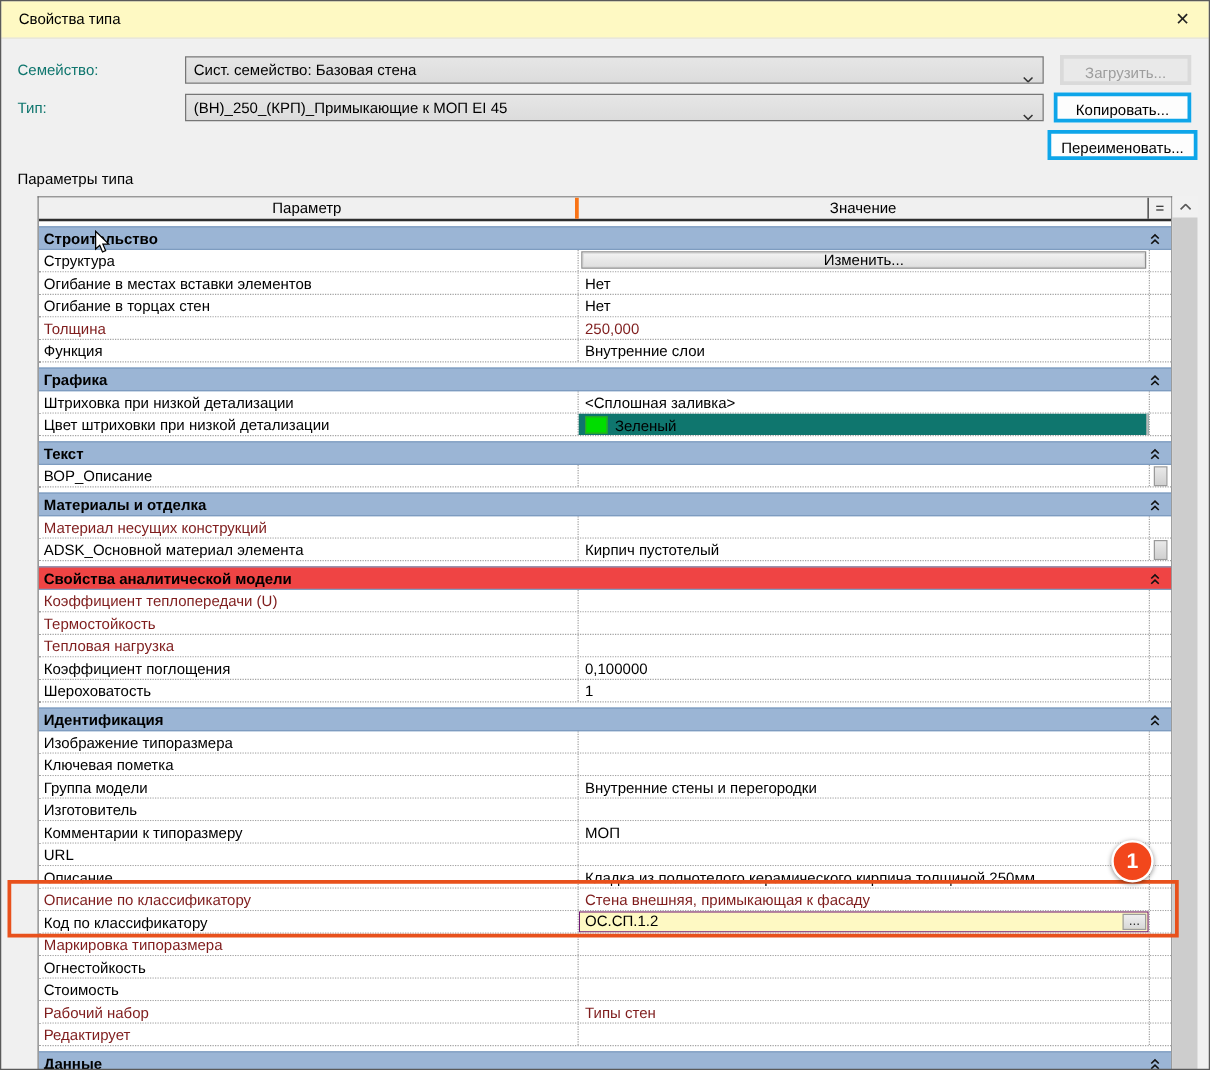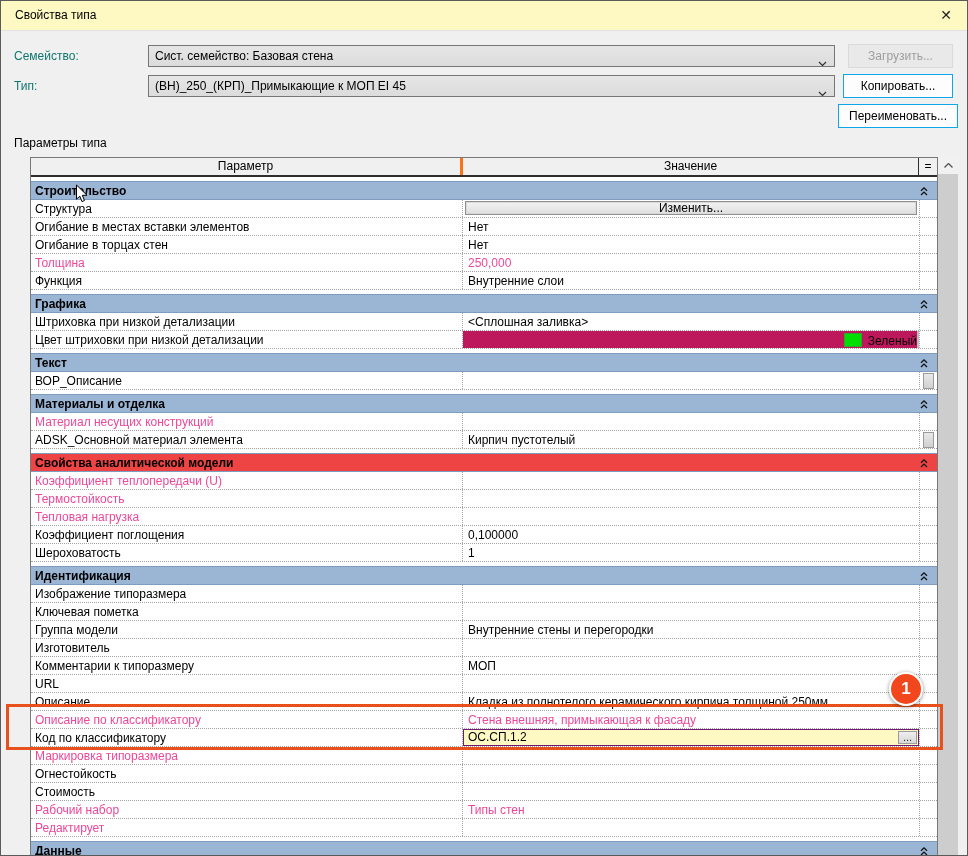--- a/index.html
+++ b/index.html
@@ -19,21 +19,21 @@
   .lbl{position:absolute;height:22px;line-height:22px;color:#0f766e;}
   .combo{
     position:absolute;height:22px;box-sizing:border-box;
     background:linear-gradient(#e6e6e6,#dcdcdc);
     border:1px solid #767676;line-height:20px;padding-left:6px;
     white-space:nowrap;overflow:hidden;
   }
   .combo .chev-down{position:absolute;right:7px;top:7px;}
   .btn{
     position:absolute;height:24px;box-sizing:border-box;text-align:center;line-height:22px;
-    background:#fdfdfd;border:1px solid #0ea5e9;font-size:12px;
+    background:#fdfdfd;border:3px solid #0ea5e9;font-size:12px;
   }
   .btn.disabled{background:#e9e9e9;border-color:#dadada;color:#9d9d9d;}
   .caption{position:absolute;left:14px;top:136px;color:#000;}
   
   .grid{
     position:absolute;left:30px;top:157px;width:908px;height:699px;
     box-sizing:border-box;background:#fff;border:1px solid #787878;border-bottom:none;
     overflow:hidden;
   }
   .ghead{display:flex;height:19px;background:#f0f0f0;border-bottom:2px solid #2e2e2e;box-sizing:border-box;}
@@ -43,28 +43,28 @@
   .sec{
     position:relative;height:19px;margin-top:4px;background:#9bb5d5;
     font-weight:bold;line-height:19px;padding-left:4px;box-sizing:border-box;
     border-top:1px solid #7e9cc0;border-bottom:1px solid #7e9cc0;
   }
   .sec .chev{position:absolute;right:8px;top:4px;}
   .row{display:flex;height:18px;box-sizing:border-box;border-bottom:1px dotted #a3a3a3;background:#fff;}
   .pc{width:432px;box-sizing:border-box;border-right:1px dotted #a3a3a3;padding:2px 2px 0 4px;white-space:nowrap;overflow:hidden;}
   .vc{width:456px;box-sizing:border-box;position:relative;padding:2px 2px 0 5px;white-space:nowrap;overflow:hidden;}
   .ec{width:18px;box-sizing:border-box;border-left:1px dotted #a3a3a3;display:flex;align-items:center;justify-content:center;}
-  .gray{color:#ec4899;}
+  .gray{color:#7f1d1d;}
   .cellbtn{
     position:absolute;left:2px;right:2px;top:1px;bottom:2px;
     background:linear-gradient(#f3f3f3,#dedede);
     border:1px solid #8f8f8f;box-shadow:inset 0 0 0 1px #d9d9d9;
     text-align:center;line-height:13px;font-size:12px;color:#000;
   }
-  .colorcell{background:#be185d;box-shadow:inset -2px 0 0 #bdbdbd;text-align:right;}
+  .colorcell{background:#0f766e;box-shadow:inset -2px 0 0 #bdbdbd;}
   .swatch{display:inline-block;width:16px;height:12px;border:1px solid #2da32d;vertical-align:-2px;margin-right:6px;}
   .editbox{
     position:absolute;inset:0;background:#fef9c3;border:1px solid #701a75;box-sizing:border-box;
     padding:1px 0 0 4px;line-height:13px;
   }
   .dots{
     position:absolute;right:1px;top:1px;bottom:1px;width:19px;box-sizing:border-box;
     background:linear-gradient(#eeeeee,#d8d8d8);border:1px solid #9c9c9c;
     text-align:center;line-height:11px;font-size:11px;color:#333;
   }

